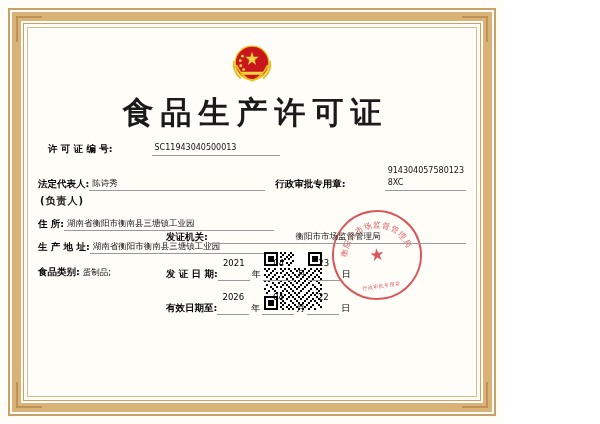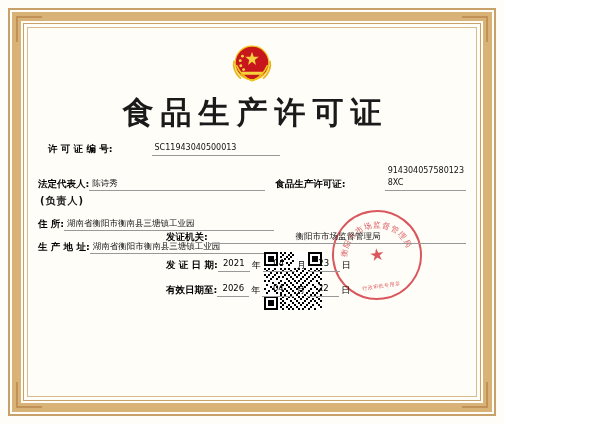--- a/index.html
+++ b/index.html
@@ -205,21 +205,21 @@
   }
   .date-row {
     display: flex;
     align-items: flex-end;
     margin-bottom: 11px;
     font-size: 9.5px;
   }
   .date-row .label { font-weight: bold; white-space: nowrap; }
   .date-seg {
     border-bottom: 1px solid #999;
-    padding: 0 5px 3px 5px;
+    padding: 0 5px 12px 5px;
     font-size: 8.5px;
     min-width: 22px;
     text-align: center;
   }
   .date-unit {
     font-size: 9px;
     padding: 0 2px;
   }
 
   .footer {
@@ -274,21 +274,21 @@
           <span class="value">SC11943040500013</span>
         </div>
       </div>
 
       <div class="row">
         <div class="col-left">
           <span class="label">法定代表人:</span>
           <span class="value">陈诗秀</span>
         </div>
         <div class="col-right">
-          <span class="label">食品生产许可证:</span>
+          <span class="label">行政审批专用章:</span>
           <span class="value">914304057580123 8XC</span>
         </div>
       </div>
 
       <div class="subnote">(负责人)</div>
 
       <div class="row">
         <div class="col-left">
           <span class="label">住        所:</span>
           <span class="value">湖南省衡阳市衡南县三塘镇工业园</span>
@@ -297,20 +297,27 @@
       </div>
 
       <div class="row">
         <div class="col-left">
           <span class="label">生 产 地 址:</span>
           <span class="value">湖南省衡阳市衡南县三塘镇工业园</span>
         </div>
         <div class="col-right"></div>
       </div>
 
+      <div class="row" style="margin-top:12px;">
+        <div class="col-left">
+          <span class="label">食品类别:</span>
+          <span class="value noline">蛋制品;</span>
+        </div>
+        <div class="col-right"></div>
+      </div>
 
     </div>
 
     <svg class="qr" viewBox="0 0 29 29" shape-rendering="crispEdges">
       <rect width="29" height="29" fill="#ffffff"></rect>
       <g fill="#000000">
         <rect x="0" y="0" width="7" height="1"></rect>
           <rect x="0" y="6" width="7" height="1"></rect>
         <rect x="0" y="0" width="1" height="7"></rect>
           <rect x="6" y="0" width="1" height="7"></rect>

